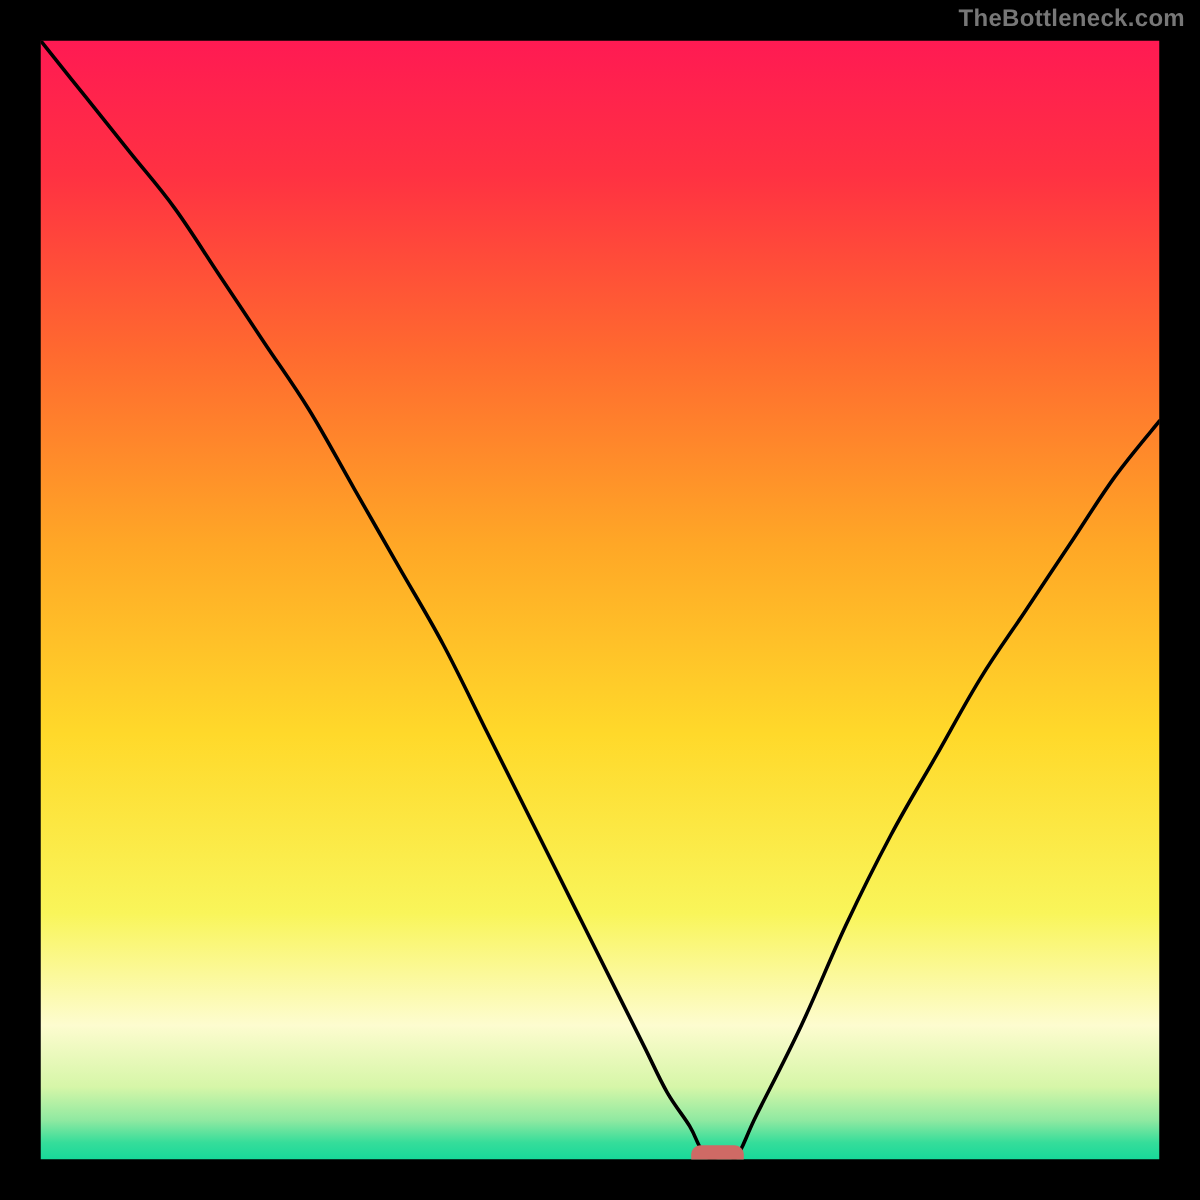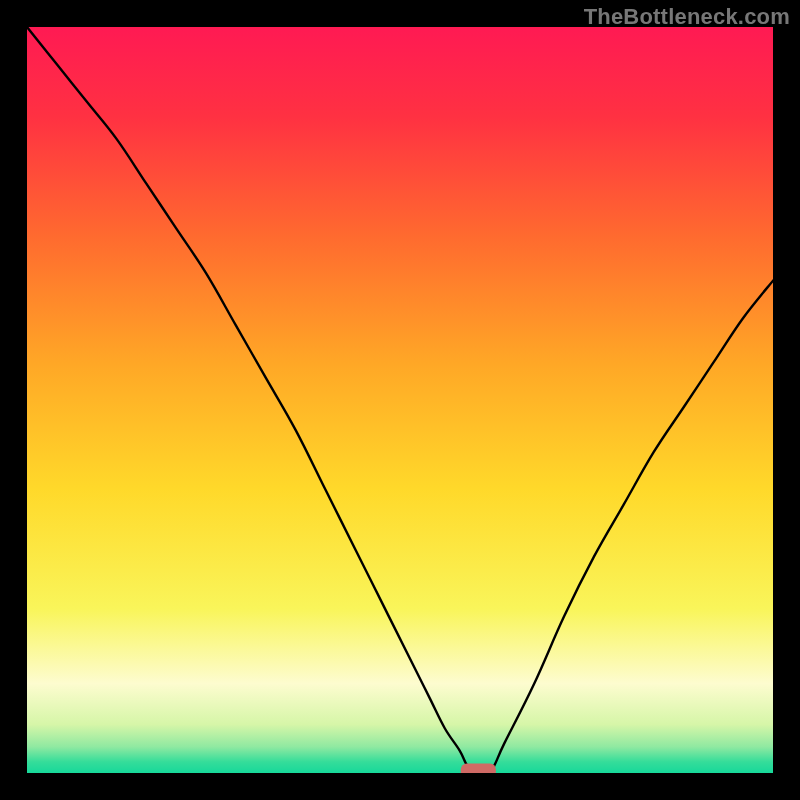--- a/index.html
+++ b/index.html
@@ -15,21 +15,21 @@
     position: relative;
     width: 800px;
     height: 800px;
     background: #000;
   }
   .watermark {
     position: absolute;
     top: 4px;
     right: 10px;
     color: #777;
-    font-size: 22px;
+    font-size: 16px;
     font-weight: 600;
     letter-spacing: 0.2px;
     z-index: 5;
   }
   .plot-wrap {
     position: absolute;
     left: 27px;
     top: 27px;
     width: 746px;
     height: 746px;

